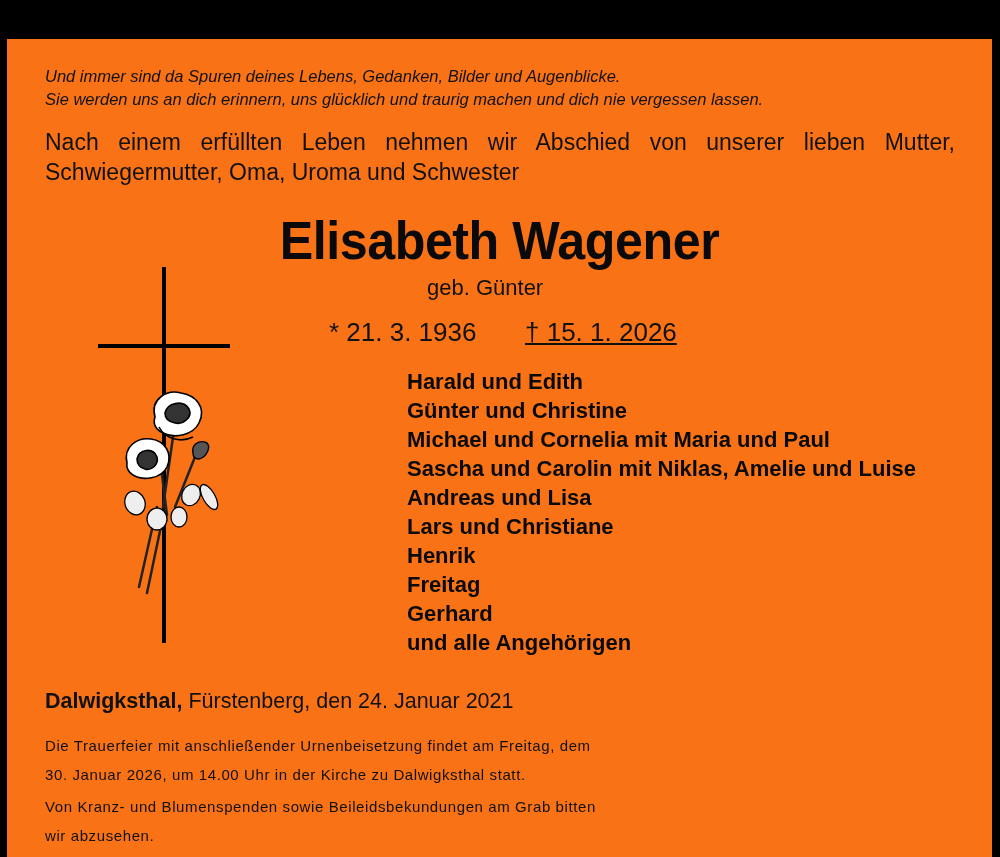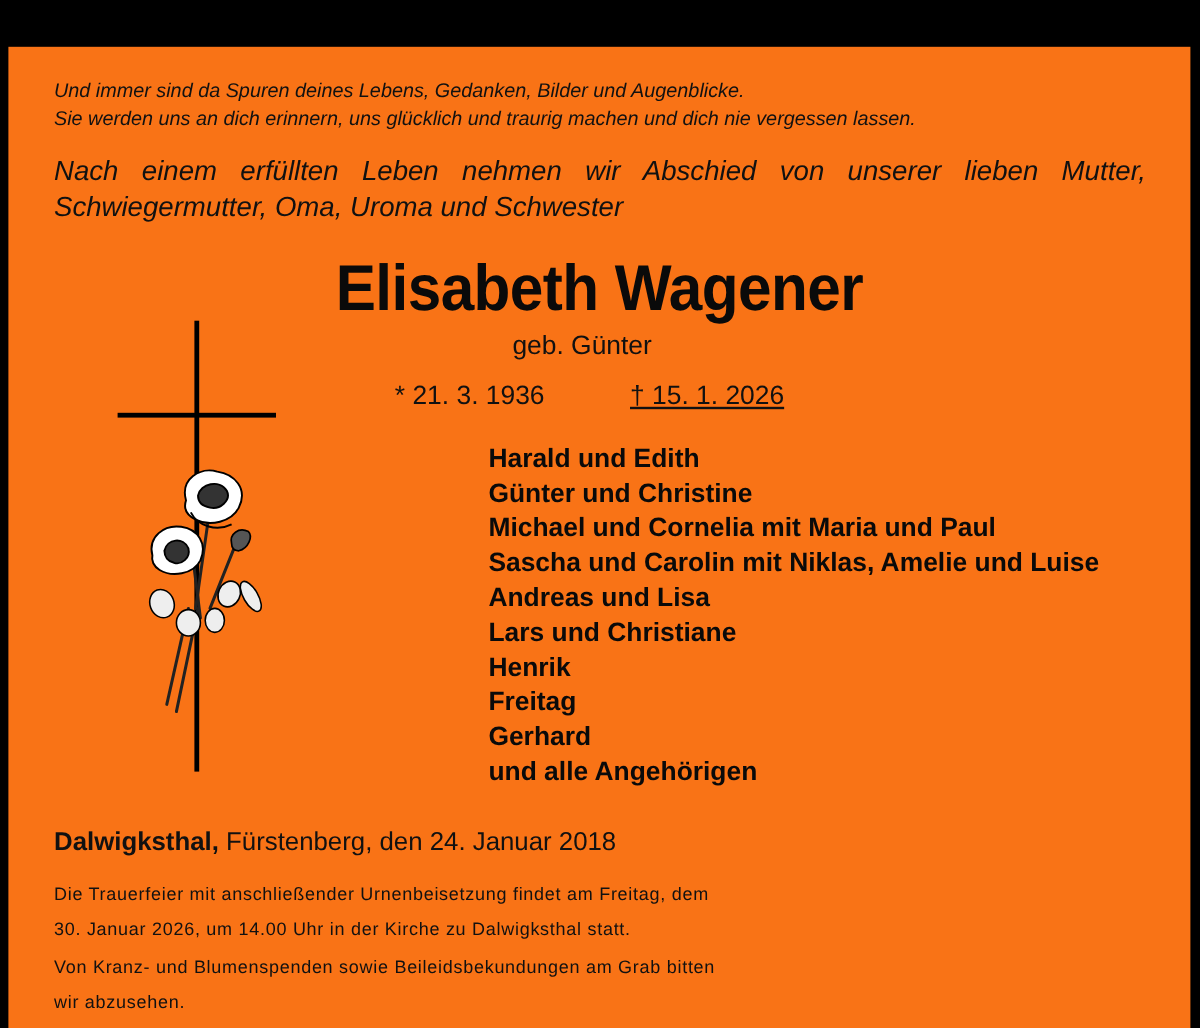--- a/index.html
+++ b/index.html
@@ -31,21 +31,20 @@
       font-size: 16.5px;
       line-height: 22px;
       color: #111;
     }
     .intro {
       left: 38px;
       width: 910px;
       font-size: 23px;
       line-height: 30px;
       color: #111;
-      font-style: italic;
     }
     .intro.justify {
       text-align: justify;
       text-align-last: justify;
       white-space: normal;
     }
     .name {
       left: 0;
       width: 985px;
       text-align: center;
@@ -57,21 +56,21 @@
       transform: scaleX(0.93);
     }
     .maiden {
       left: 420px;
       top: 236px;
       font-size: 22px;
       color: #111;
     }
     .dates {
       top: 278px;
-      font-size: 22px;
+      font-size: 26px;
       color: #111;
     }
     .family {
       left: 400px;
       top: 328px;
       font-size: 22px;
       line-height: 29px;
       font-weight: bold;
       color: #0a0a0a;
     }
@@ -158,20 +157,20 @@
     <div>Michael und Cornelia mit Maria und Paul</div>
     <div>Sascha und Carolin mit Niklas, Amelie und Luise</div>
     <div>Andreas und Lisa</div>
     <div>Lars und Christiane</div>
     <div>Henrik</div>
     <div>Freitag</div>
     <div>Gerhard</div>
     <div>und alle Angehörigen</div>
   </div>
 
-  <div class="abs place"><b>Dalwigksthal,</b><span> Fürstenberg, den 24. Januar 2018</span></div>
+  <div class="abs place"><b>Dalwigksthal,</b><span> Fürstenberg, den 24. Januar 2021</span></div>
 
   <div class="abs notice" style="top:692px;">Die Trauerfeier mit anschließender Urnenbeisetzung findet am Freitag, dem</div>
   <div class="abs notice" style="top:721px;">30. Januar 2026, um 14.00 Uhr in der Kirche zu Dalwigksthal statt.</div>
   <div class="abs notice" style="top:753px;">Von Kranz- und Blumenspenden sowie Beileidsbekundungen am Grab bitten</div>
   <div class="abs notice" style="top:782px;">wir abzusehen.</div>
 
 </div>
 
 </body></html>

